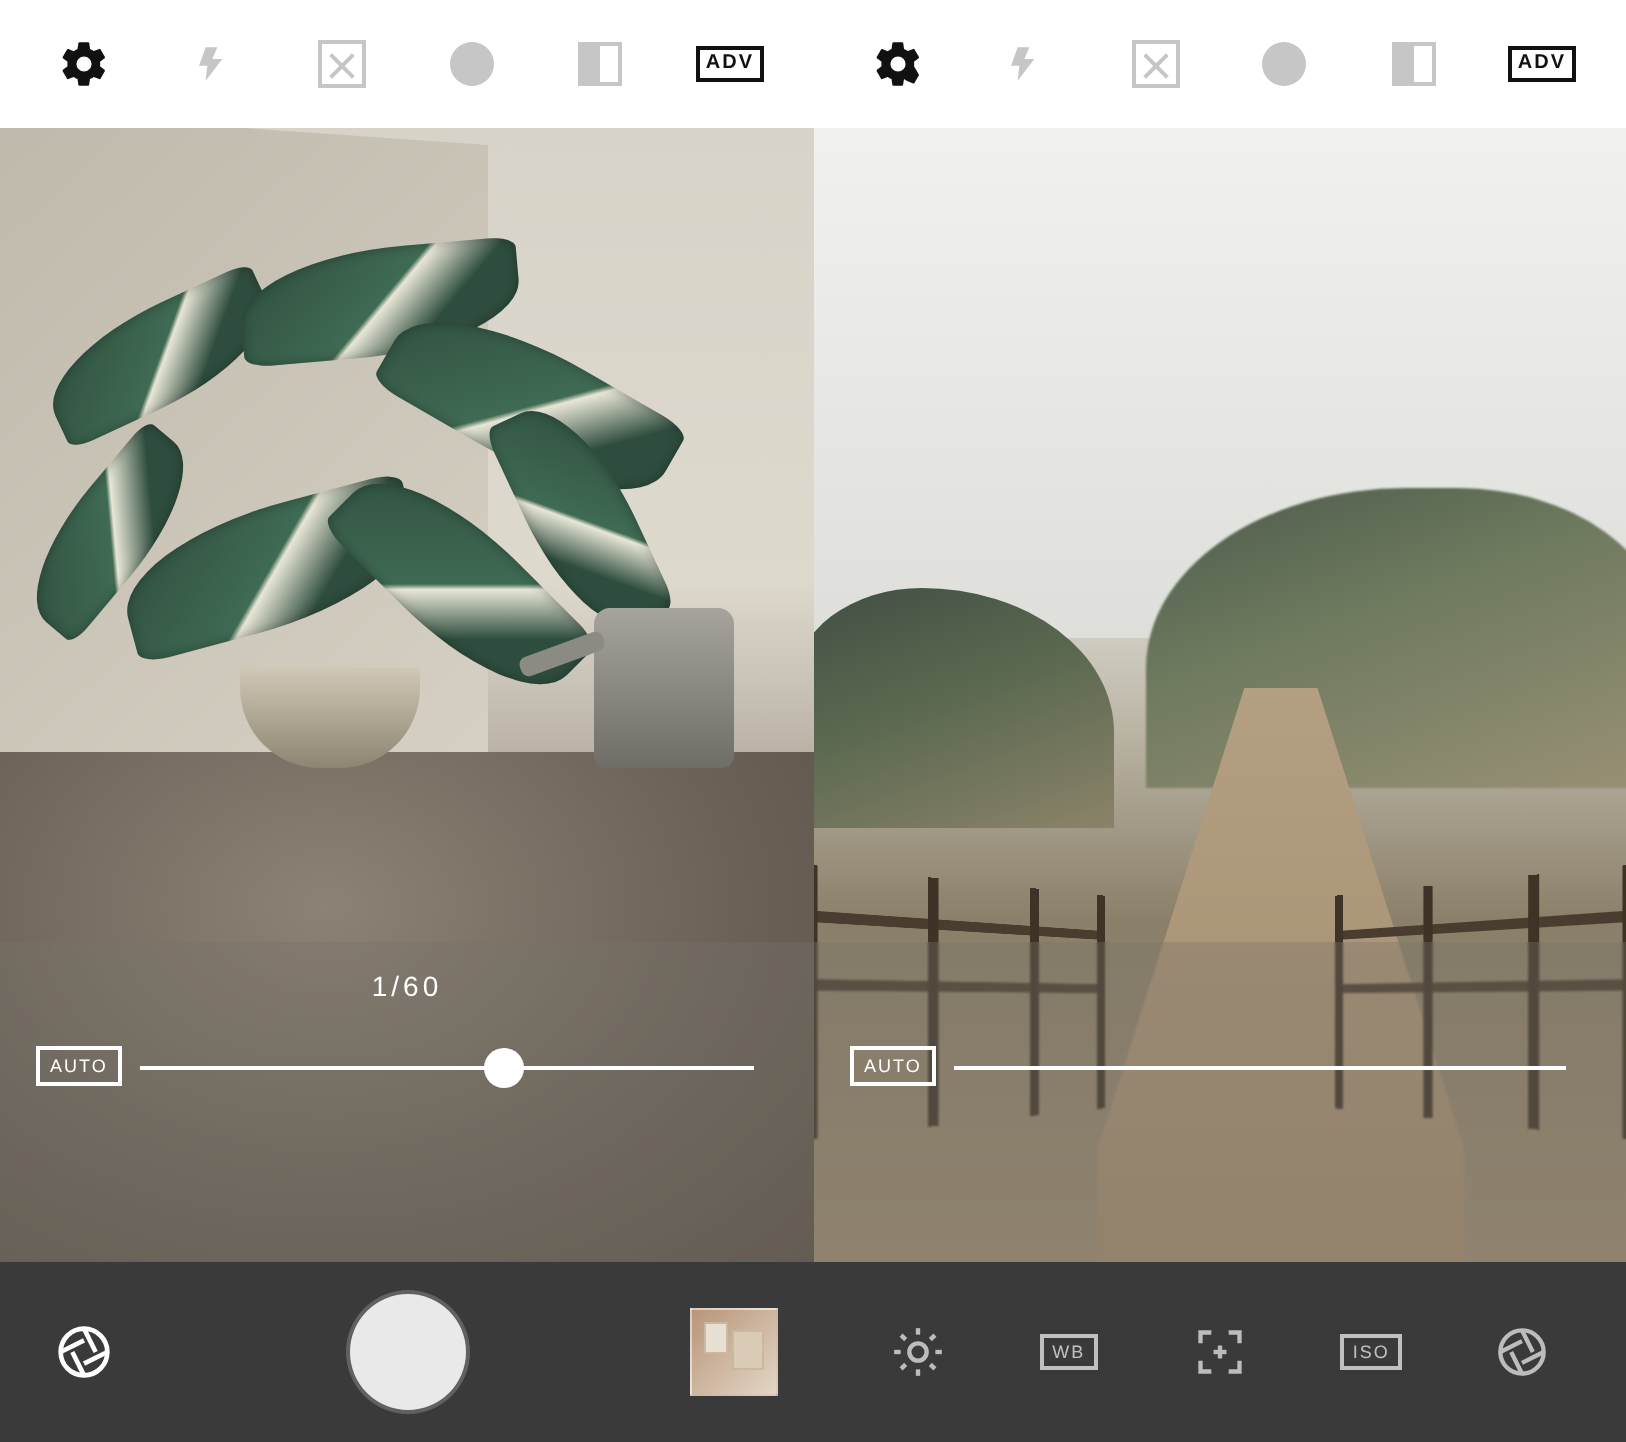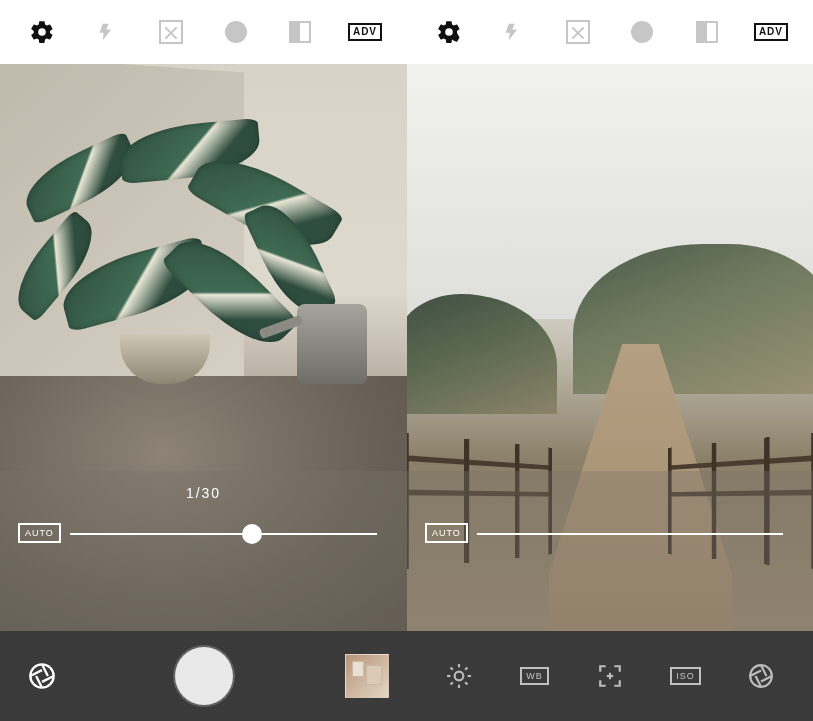--- a/index.html
+++ b/index.html
@@ -118,21 +118,21 @@
       <div class="leaf l1"></div>
       <div class="leaf l2"></div>
       <div class="leaf l3"></div>
       <div class="leaf l4"></div>
       <div class="leaf l5"></div>
       <div class="leaf l6"></div>
       <div class="leaf l7"></div>
       <div class="can"></div>
     </div>
     <div class="overlay">
-      <div class="slider-label">1/30</div>
+      <div class="slider-label">1/60</div>
       <div class="auto-badge">AUTO</div>
       <div class="slider-track">
         <div class="slider-thumb" style="left:56%"></div>
       </div>
     </div>
   </div>
 
   <div class="bottombar">
     <div class="bb-item" style="position:absolute;left:22px;">
       <svg width="28" height="28" viewBox="0 0 24 24">

